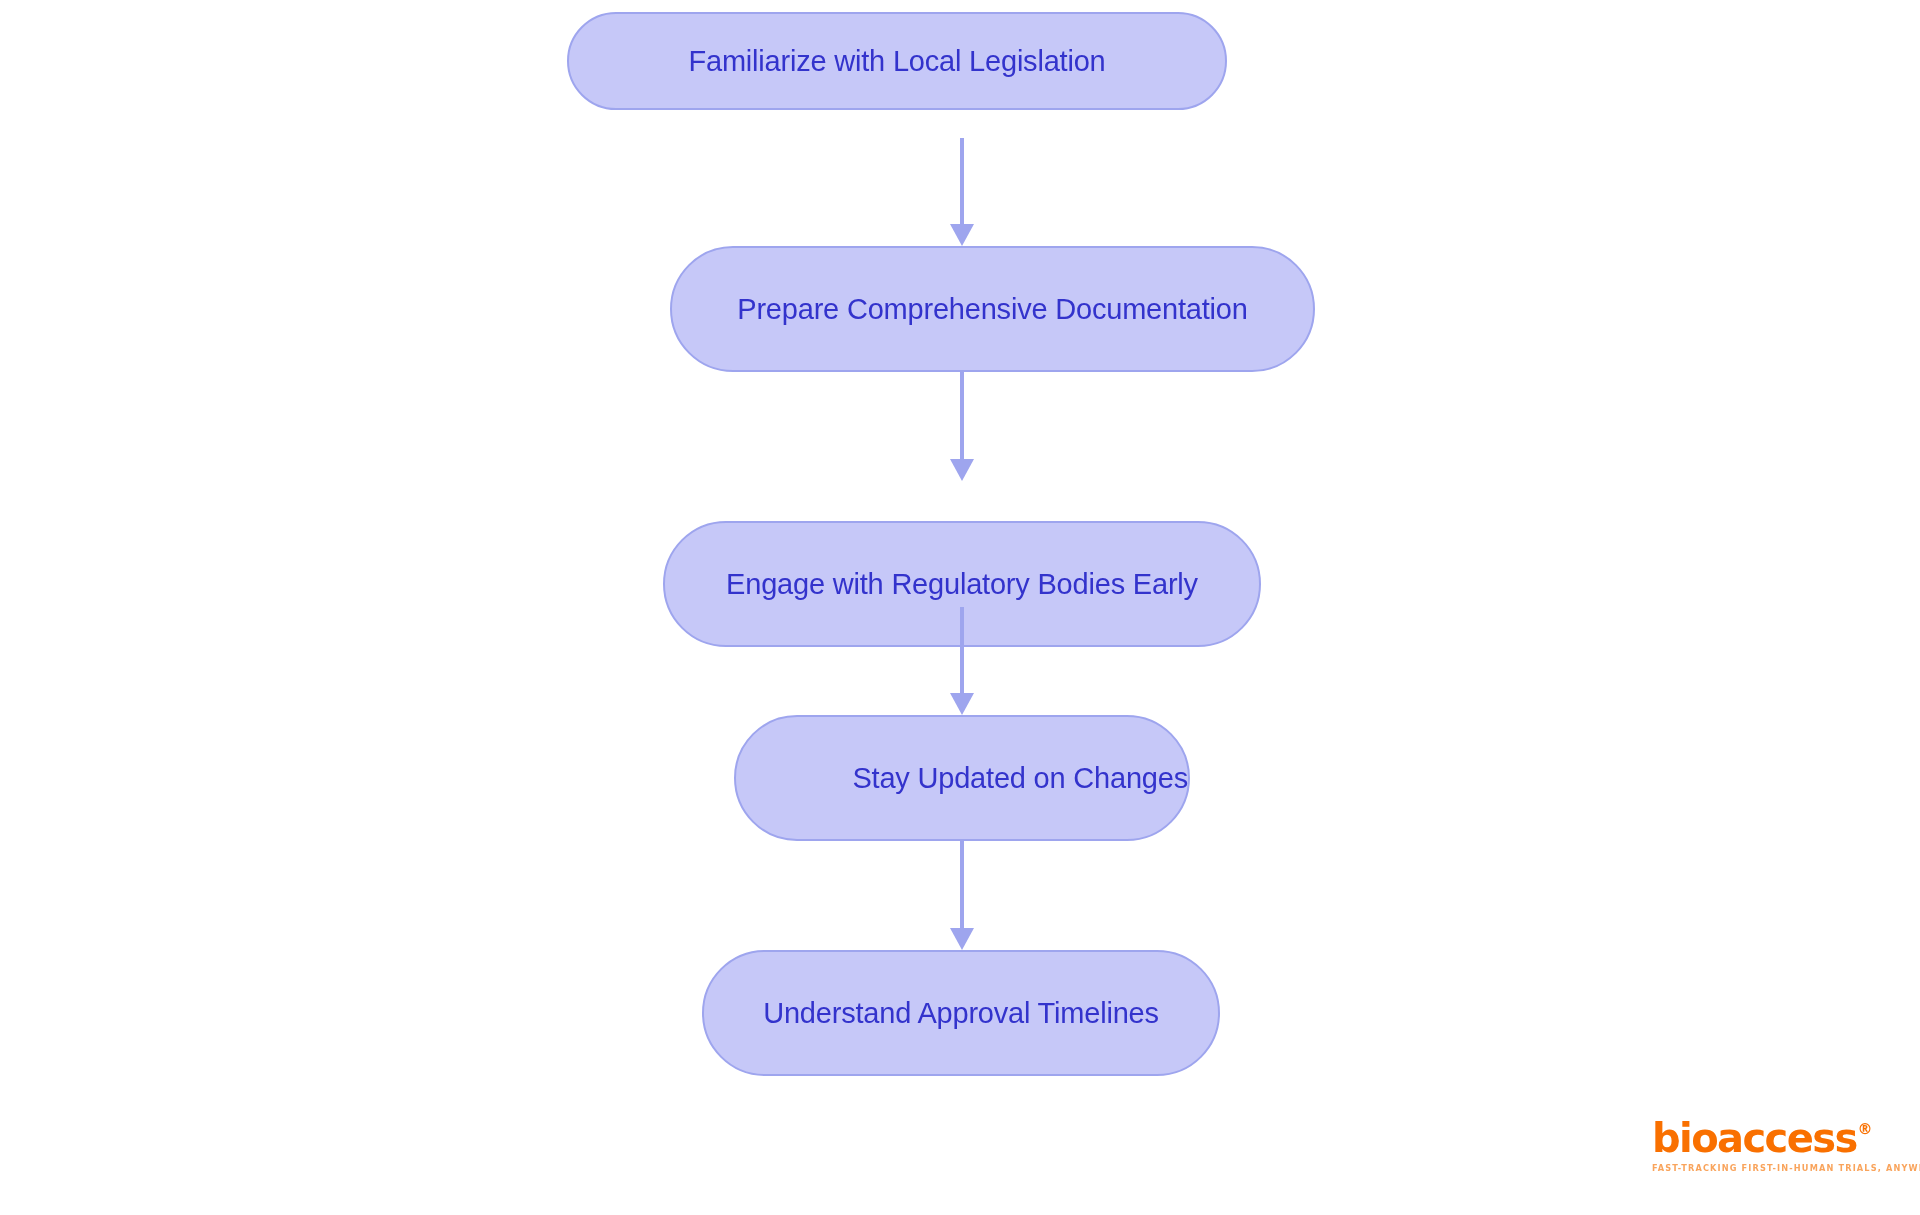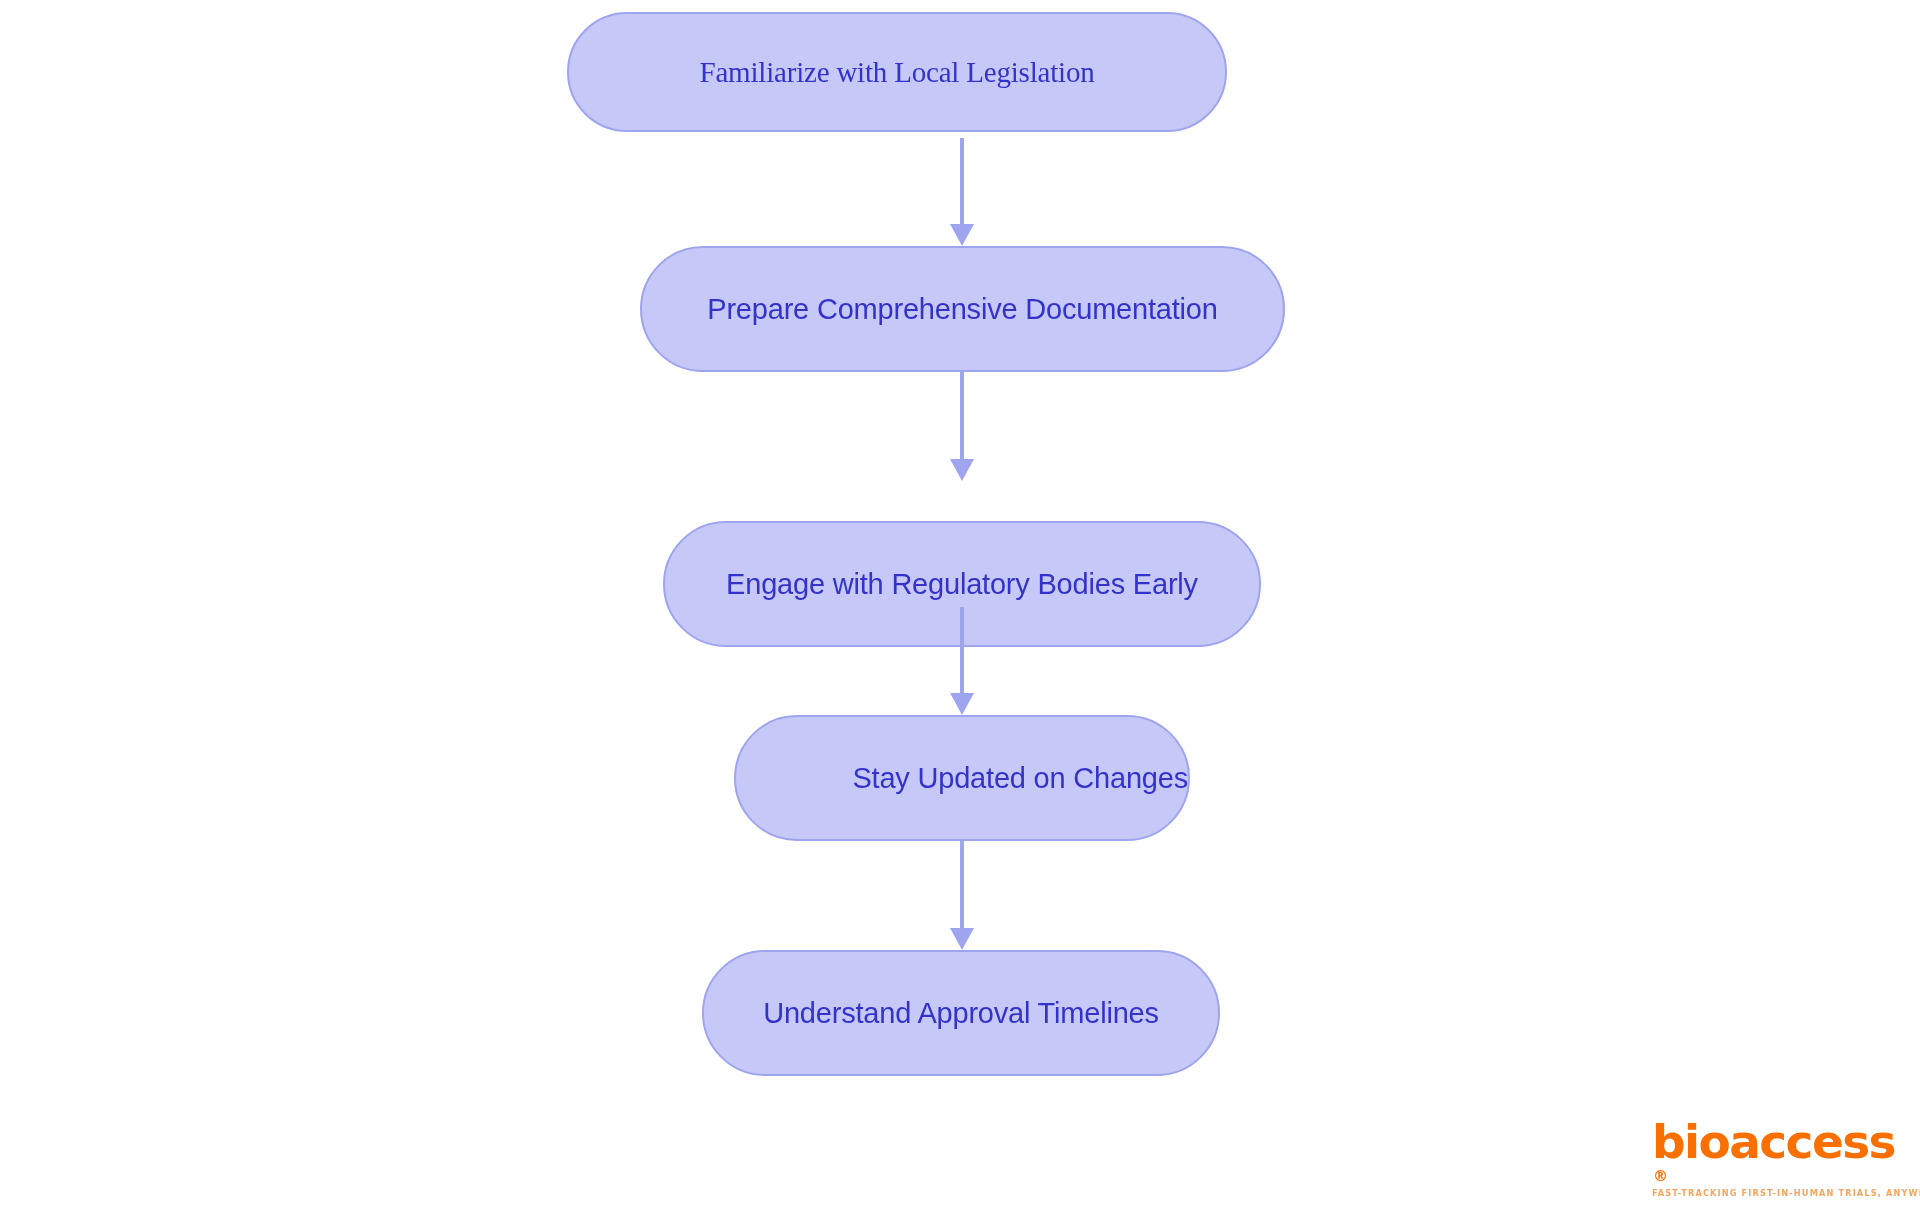--- a/index.html
+++ b/index.html
@@ -71,21 +71,21 @@
   
   #brand-logo {
     position: absolute;
     left: 1652px;
     top: 1118px;
     width: 240px;
     height: 80px;
   }
   .logo-wordmark {
     font-family: "DejaVu Sans", sans-serif;
-    font-size: 47px;
+    font-size: 40px;
     font-weight: 700;
     color: #f97000;
     letter-spacing: -1.6px;
     line-height: 1;
     position: relative;
     display: inline-block;
   }
   .logo-reg {
     font-family: "DejaVu Sans", sans-serif;
     font-size: 15px;
@@ -104,30 +104,30 @@
     letter-spacing: 1.15px;
     margin-top: 5px;
     white-space: nowrap;
   }
 </style>
 </head>
 <body>
 
 <div id="flow-canvas">
 
-  <div class="flow-node" style="left:567px; top:12px; width:660px; height:120px;font-family:Liberation Serif, serif;">
+  <div class="flow-node" style="left:567px; top:12px; width:660px; height:98px;">
     <span class="node-label">Familiarize with Local Legislation</span>
   </div>
 
   <div class="flow-arrow" style="left:942px; top:138px; height:108px;">
     <div class="arrow-line" style="height:86px;"></div>
     <div class="arrow-head" style="top:86px;"></div>
   </div>
 
-  <div class="flow-node" style="left:640px; top:246px; width:645px; height:126px;">
+  <div class="flow-node" style="left:670px; top:246px; width:645px; height:126px;">
     <span class="node-label">Prepare Comprehensive Documentation</span>
   </div>
 
   <div class="flow-arrow" style="left:942px; top:372px; height:109px;">
     <div class="arrow-line" style="height:87px;"></div>
     <div class="arrow-head" style="top:87px;"></div>
   </div>
 
   <div class="flow-node" style="left:663px; top:481px; width:598px; height:126px;margin-top:40px;">
     <span class="node-label">Engage with Regulatory Bodies Early</span>

